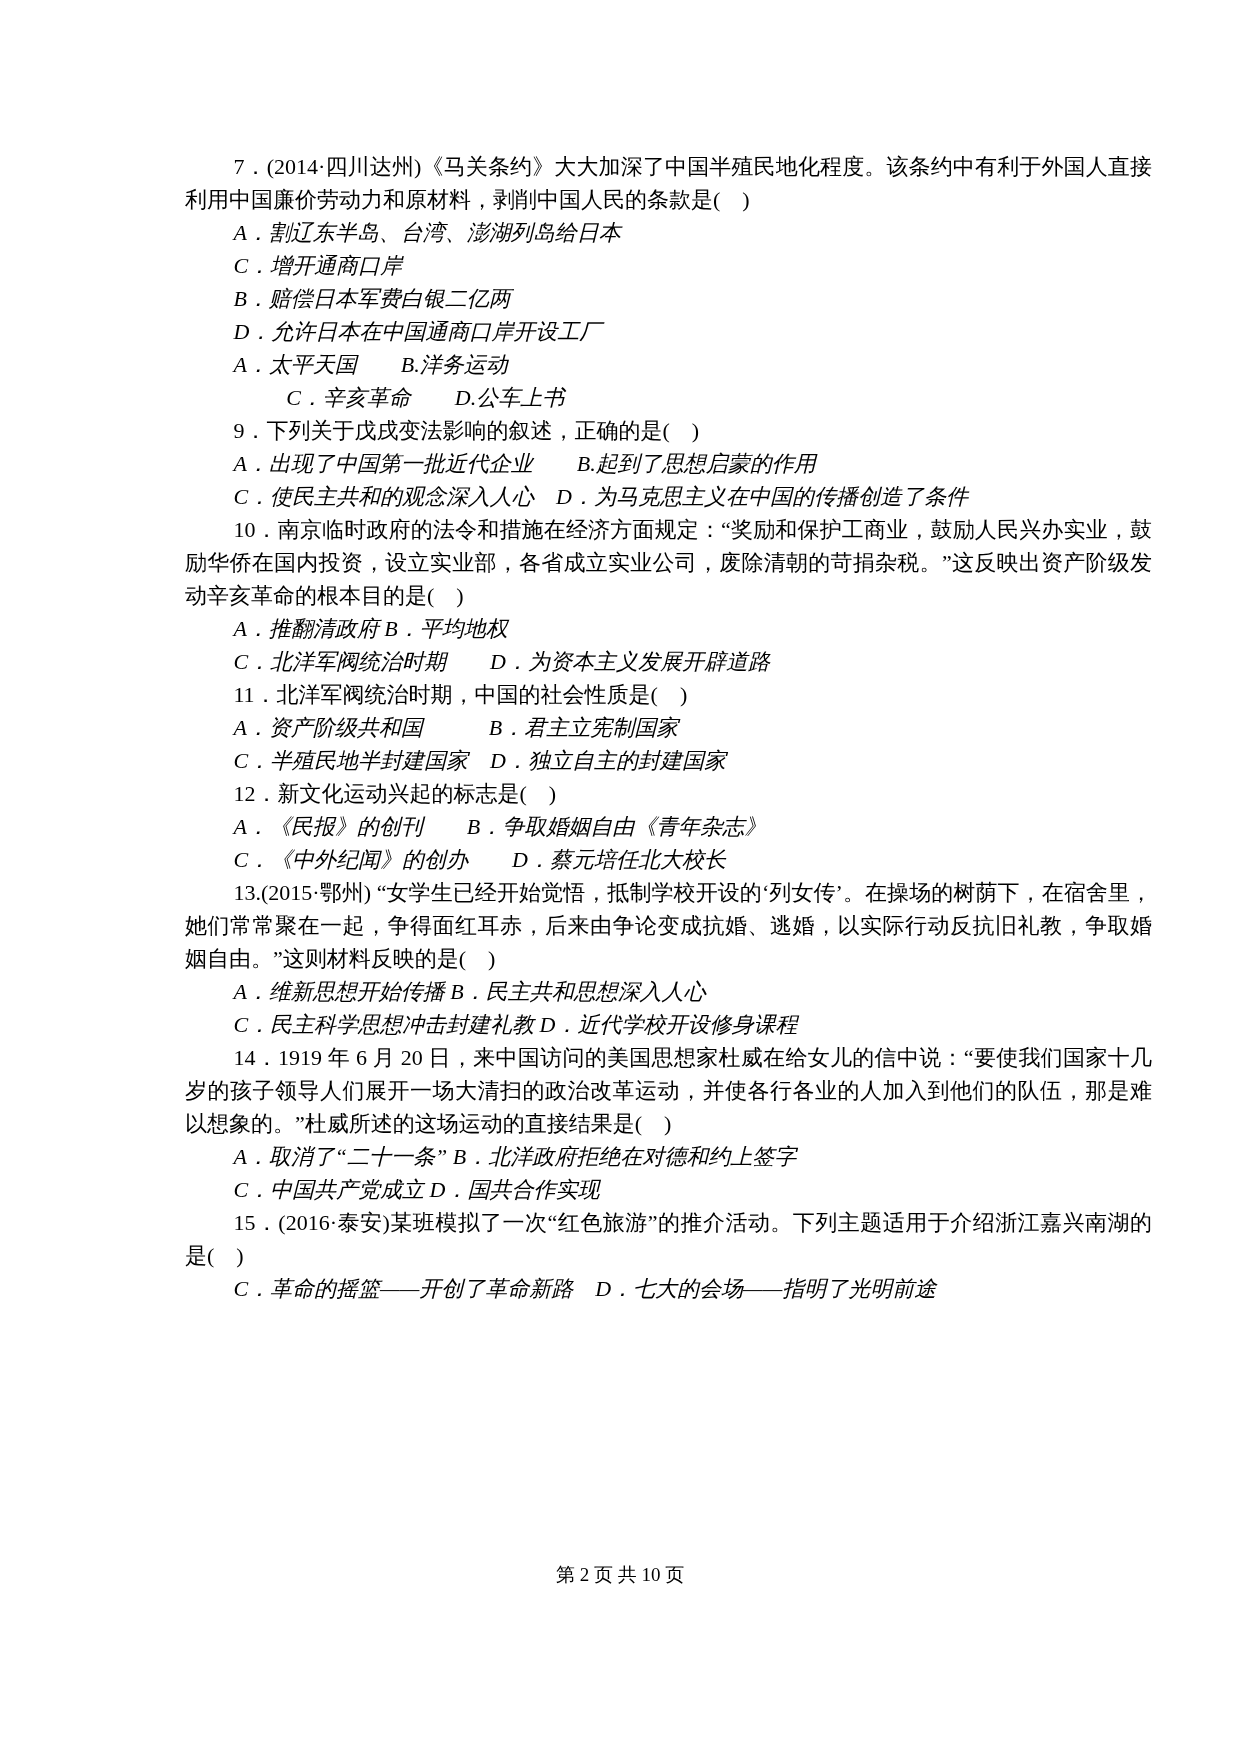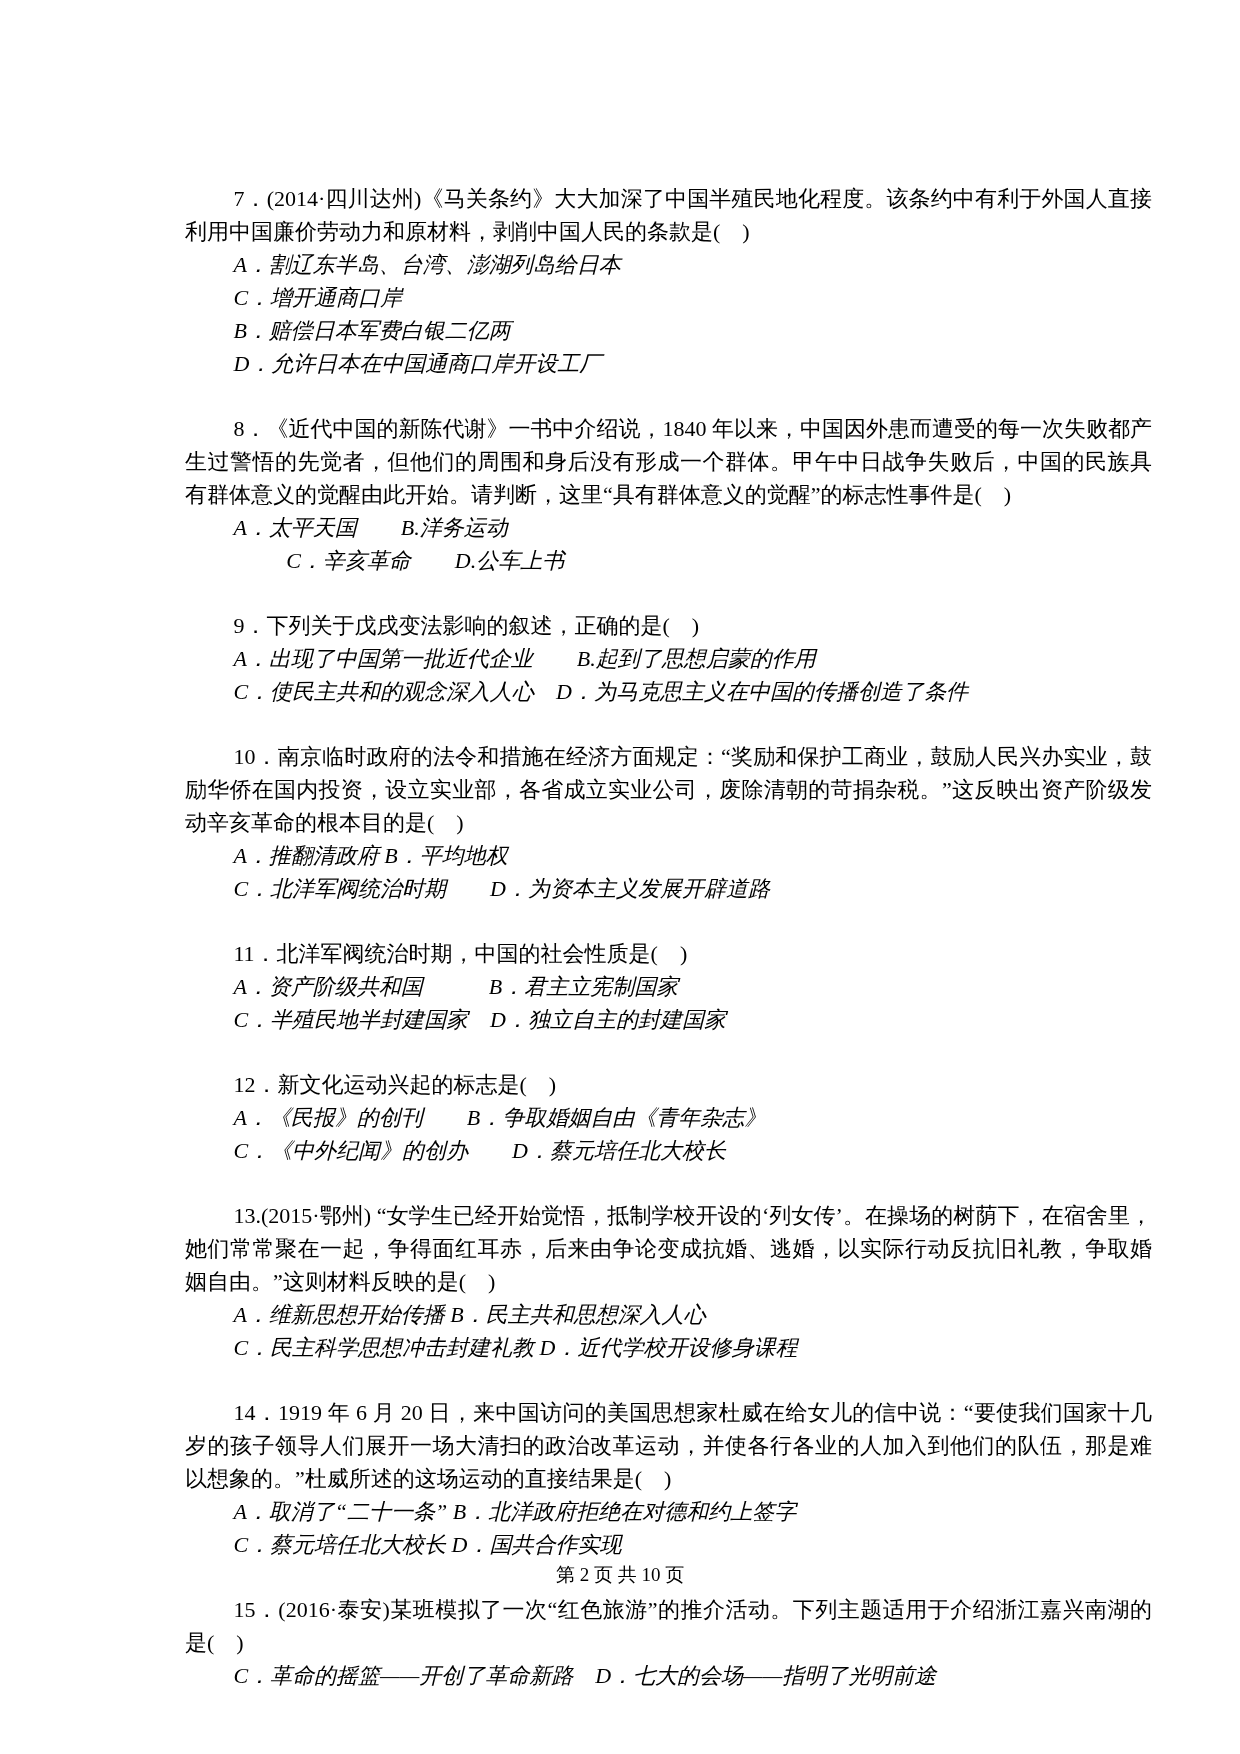--- a/index.html
+++ b/index.html
@@ -24,21 +24,20 @@
     font-size: 22px;
     line-height: 33px;
     text-align: justify;
   }
   .content p {
     margin: 0;
     padding: 0;
   }
   p.stem {
     text-indent: 2.2em;
-    margin-top: 32px;
   }
   p.option {
     padding-left: 2.2em;
     text-indent: 0;
     font-style: italic;
   }
   p.option.deep {
     padding-left: 4.6em;
   }
   .footer {
@@ -56,38 +55,37 @@
 </head>
 <body>
 
 <div class="page">
   <div class="content">
       <p class="stem">7．(2014·四川达州)《马关条约》大大加深了中国半殖民地化程度。该条约中有利于外国人直接利用中国廉价劳动力和原材料，剥削中国人民的条款是(　)</p>
       <p class="option">A．割辽东半岛、台湾、澎湖列岛给日本</p>
       <p class="option">C．增开通商口岸</p>
       <p class="option">B．赔偿日本军费白银二亿两</p>
       <p class="option">D．允许日本在中国通商口岸开设工厂</p>
-      <p class="stem">8．《近代中国的新陈代谢》一书中介绍说，1840 年以来，中国因外患而遭受的每一次失败都产生过警悟的先觉者，但他们的周围和身后没有形成一个群体。甲午中日战争失败后，中国的民族具有群体意义的觉醒由此开始。请判断，这里“具有群体意义的觉醒”的标志性事件是(　)</p>
       <p class="option">A．太平天国　　B.洋务运动</p>
       <p class="option deep">C．辛亥革命　　D.公车上书</p>
       <p class="stem">9．下列关于戊戌变法影响的叙述，正确的是(　)</p>
       <p class="option">A．出现了中国第一批近代企业　　B.起到了思想启蒙的作用</p>
       <p class="option">C．使民主共和的观念深入人心　D．为马克思主义在中国的传播创造了条件</p>
       <p class="stem">10．南京临时政府的法令和措施在经济方面规定：“奖励和保护工商业，鼓励人民兴办实业，鼓励华侨在国内投资，设立实业部，各省成立实业公司，废除清朝的苛捐杂税。”这反映出资产阶级发动辛亥革命的根本目的是(　)</p>
       <p class="option">A．推翻清政府 B．平均地权</p>
       <p class="option">C．北洋军阀统治时期　　D．为资本主义发展开辟道路</p>
       <p class="stem">11．北洋军阀统治时期，中国的社会性质是(　)</p>
       <p class="option">A．资产阶级共和国　　　B．君主立宪制国家</p>
       <p class="option">C．半殖民地半封建国家　D．独立自主的封建国家</p>
       <p class="stem">12．新文化运动兴起的标志是(　)</p>
       <p class="option">A．《民报》的创刊　　B．争取婚姻自由《青年杂志》</p>
       <p class="option">C．《中外纪闻》的创办　　D．蔡元培任北大校长</p>
       <p class="stem">13.(2015·鄂州) “女学生已经开始觉悟，抵制学校开设的‘列女传’。在操场的树荫下，在宿舍里，她们常常聚在一起，争得面红耳赤，后来由争论变成抗婚、逃婚，以实际行动反抗旧礼教，争取婚姻自由。”这则材料反映的是(　)</p>
       <p class="option">A．维新思想开始传播 B．民主共和思想深入人心</p>
       <p class="option">C．民主科学思想冲击封建礼教 D．近代学校开设修身课程</p>
       <p class="stem">14．1919 年 6 月 20 日，来中国访问的美国思想家杜威在给女儿的信中说：“要使我们国家十几岁的孩子领导人们展开一场大清扫的政治改革运动，并使各行各业的人加入到他们的队伍，那是难以想象的。”杜威所述的这场运动的直接结果是(　)</p>
       <p class="option">A．取消了“二十一条” B．北洋政府拒绝在对德和约上签字</p>
-      <p class="option">C．蔡元培任北大校长 D．国共合作实现</p>
+      <p class="option">C．中国共产党成立 D．国共合作实现</p>
       <p class="stem">15．(2016·泰安)某班模拟了一次“红色旅游”的推介活动。下列主题适用于介绍浙江嘉兴南湖的是(　)</p>
       <p class="option">C．革命的摇篮——开创了革命新路　D．七大的会场——指明了光明前途</p>
     </div>
   <div class="footer">第 2 页 共 10 页</div>
 </div>
 
 </body></html>

